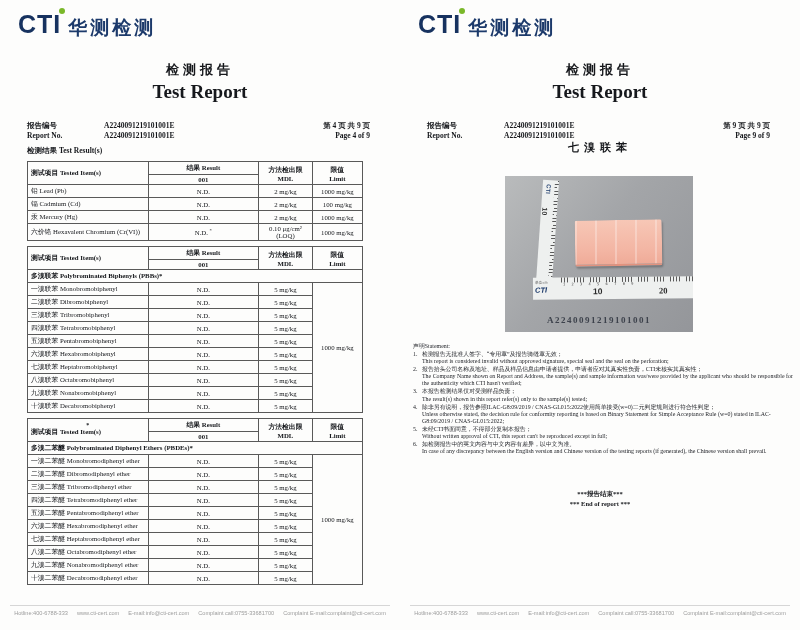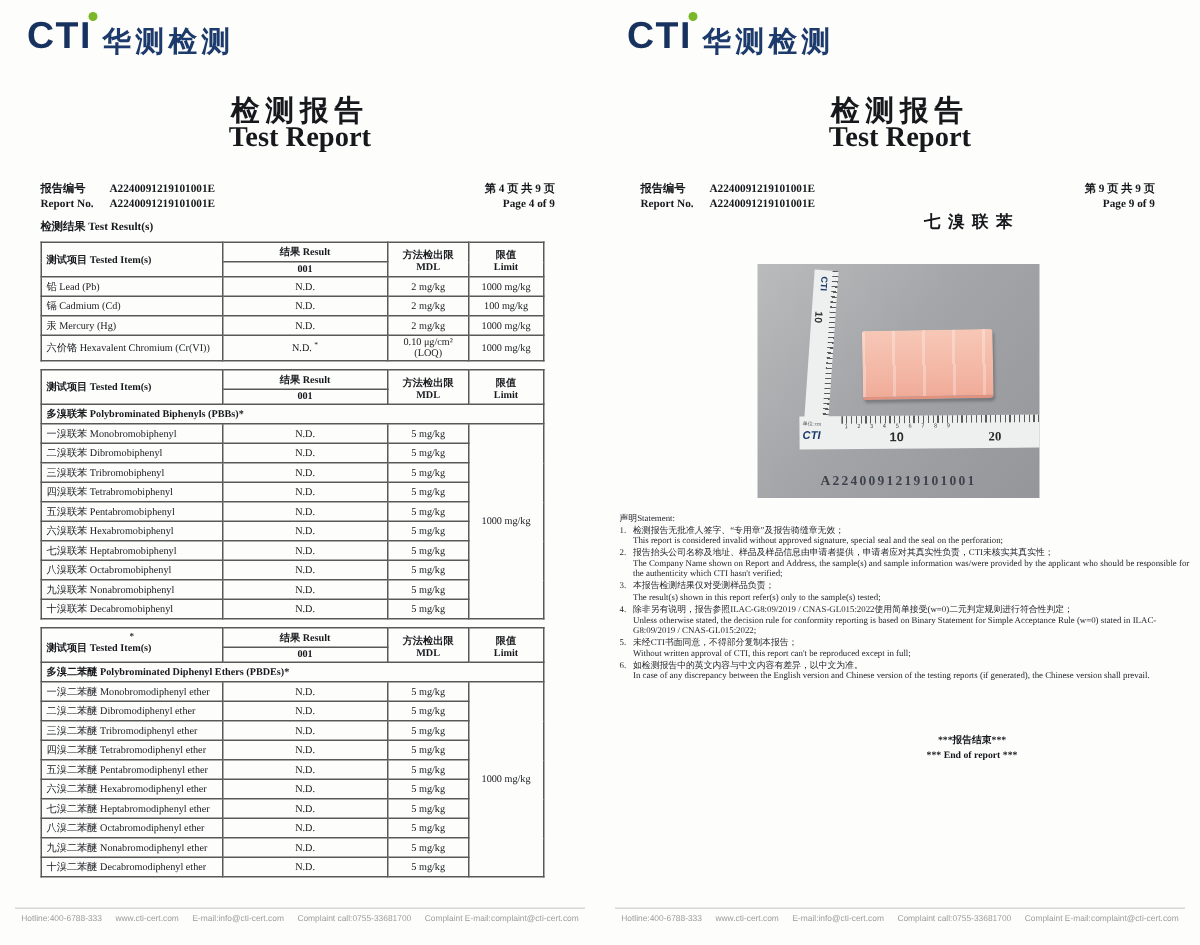--- a/index.html
+++ b/index.html
@@ -1,35 +1,35 @@
 <!DOCTYPE html>
 <html><head>
 <meta charset="utf-8">
 <style>
   * { margin:0; padding:0; box-sizing:border-box; }
   html,body { width:800px; height:630px; background:#ffffff; overflow:hidden; }
   #sheet { display:flex; width:800px; height:630px; background:#fdfdfc;
            font-family:"Liberation Serif","DejaVu Serif",serif; color:#16181c; }
-  .page { position:relative; width:400px; height:630px; background:#fdfdfc;padding-left:48px; }
+  .page { position:relative; width:400px; height:630px; background:#fdfdfc; }
 
   
   .logo { position:absolute; top:12px; left:18px; display:flex; align-items:flex-start;
           font-family:"Liberation Sans","DejaVu Sans",sans-serif; }
   .logo-cti { font-weight:bold; color:#17325f; font-size:25px; line-height:1; position:relative; letter-spacing:1px;}
   .logo-dot { position:absolute; top:-4px; left:41px; width:6px; height:6px; border-radius:50%; background:#7ab829; }
   .logo-cn { font-weight:bold; color:#1c3a6b; font-size:19px; margin-left:7px; margin-top:3px; letter-spacing:3px; }
 
   .title-cn { position:absolute; top:61px; left:0; width:100%; text-align:center;
-              font-size:19px; font-weight:bold; letter-spacing:4px; }
+              font-size:13px; font-weight:bold; letter-spacing:4px; }
   .title-en { position:absolute; top:81px; left:0; width:100%; text-align:center;
               font-size:19px; font-weight:bold; }
 
   .meta { position:absolute; top:121px; left:27px; right:30px; display:flex;
           justify-content:space-between; font-size:7.5px; font-weight:bold; line-height:1.3; }
-  .meta-left .mrow { display:flex; }
+  .meta-left .mrow { display:flex;gap:31px; }
   .meta-label { width:46px; }
   .meta-right { text-align:right; }
 
   .section-label { position:absolute; top:146px; left:27px; font-size:7.5px; font-weight:bold; }
 
   
   #tables { position:absolute; top:161px; left:27px; width:336px; }
   table.rpt { width:100%; border-collapse:collapse; table-layout:fixed; margin-bottom:5px; }
   table.rpt.gap { margin-top:5px; }
   .rpt th, .rpt td { border:1px solid #595959; font-size:6.8px; padding:1px 3px; vertical-align:middle; }

